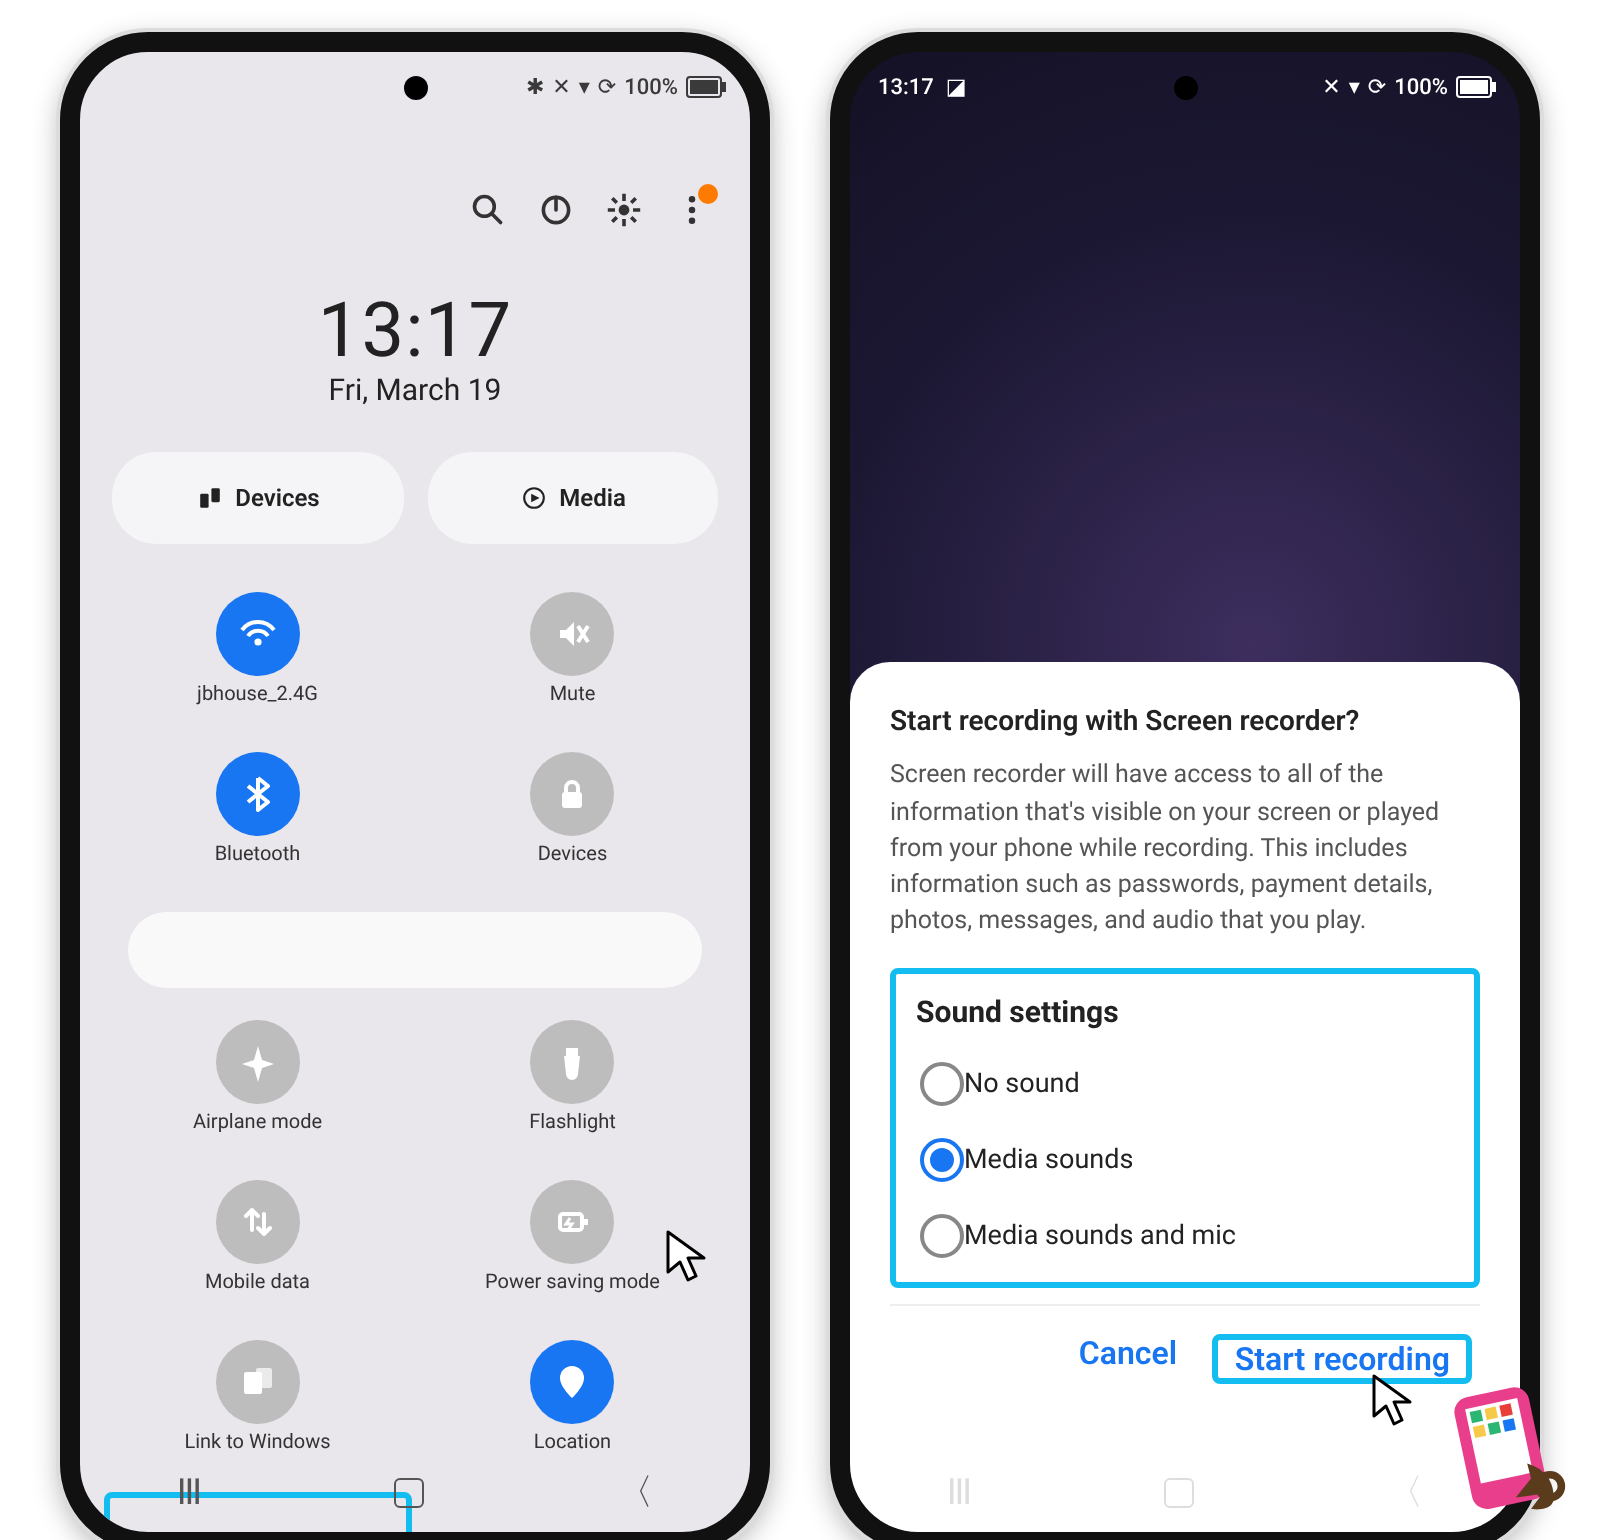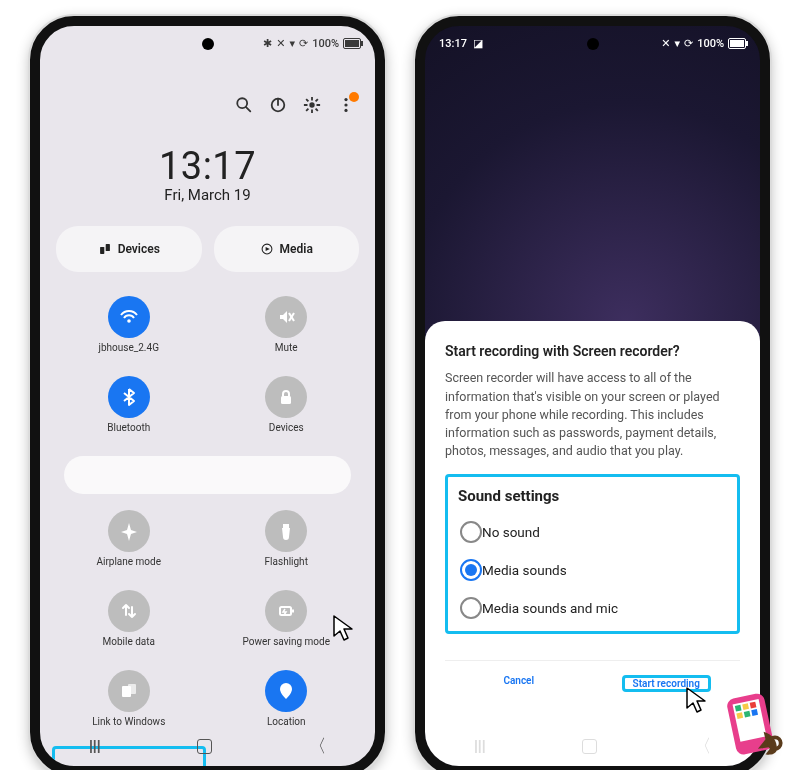--- a/index.html
+++ b/index.html
@@ -90,28 +90,28 @@
             align-items:center; color:#555; font-size:18px;}
   .phone.right-bg .navbar{color:#ddd;}
   .navbar .sq{width:13px;height:13px;border:1.6px solid currentColor;border-radius:3px;}
   .navbar .bars{letter-spacing:-1px;}
 
   
   .sheet { position:absolute; left:0; right:0; bottom:0; background:var(--card-bg);
            border-radius:20px 20px 0 0; padding:22px 20px 60px; color:#222;}
   .sheet h3{margin:0 0 10px; font-size:14px; font-weight:600;}
   .sheet p{margin:4px 0 14px; font-size:12.5px; line-height:1.45; color:#555;}
-  .sound-block{border:3px solid var(--highlight); border-radius:4px; padding:10px 10px 4px; margin-bottom:26px;}
+  .sound-block{border:3px solid var(--highlight); border-radius:4px; padding:10px 10px 4px; margin-bottom:8px;}
   .sound-block h4{margin:0 0 8px; font-size:15px;}
   .radio-row{display:flex; align-items:center; padding:8px 2px; font-size:13.5px;}
   .radio{width:18px;height:18px;border:2px solid #888;border-radius:50%;position:relative;flex:none;}
   .radio.sel{border-color:var(--accent);}
   .radio.sel::after{content:"";position:absolute;inset:3px;border-radius:50%;background:var(--accent);}
   .actions{display:flex; border-top:1px solid #eee;}
-  .actions .btn{flex:1;text-align:center;padding:14px 4px;font-size:10px;font-weight:600;color:var(--accent);}
+  .actions .btn{flex:1;text-align:right;padding:14px 4px;font-size:16px;font-weight:600;color:var(--accent);}
   .actions .btn.primary-wrap{position:relative;}
   .actions .btn.primary-wrap .primary{border:3px solid var(--highlight);border-radius:4px;display:inline-block;padding:0 8px;}
 
   
   .cursor{position:absolute;width:28px;height:32px;pointer-events:none;z-index:60;}
 
   
   .watermark{position:absolute; right:6px; bottom:6px; width:76px; height:76px; z-index:80;}
 </style>
 </head>

